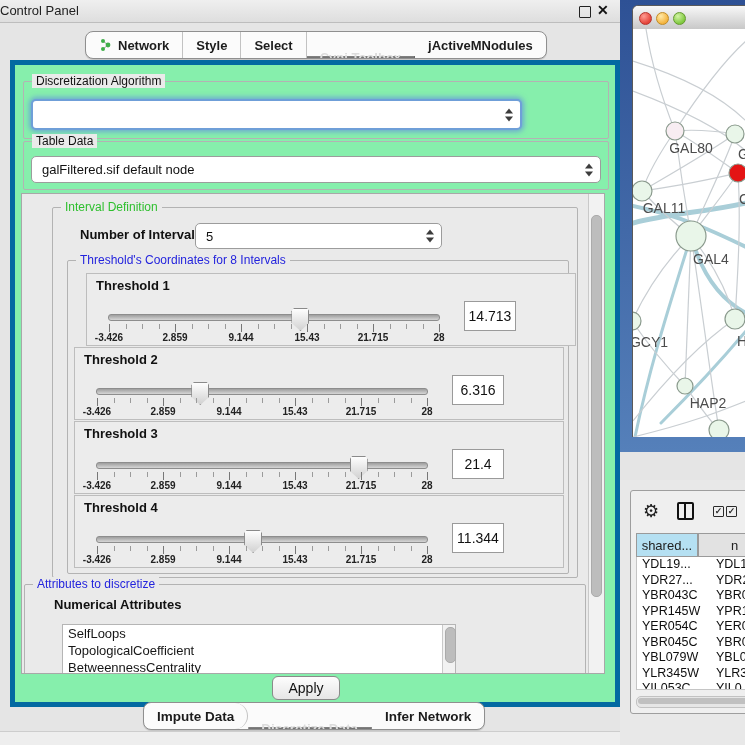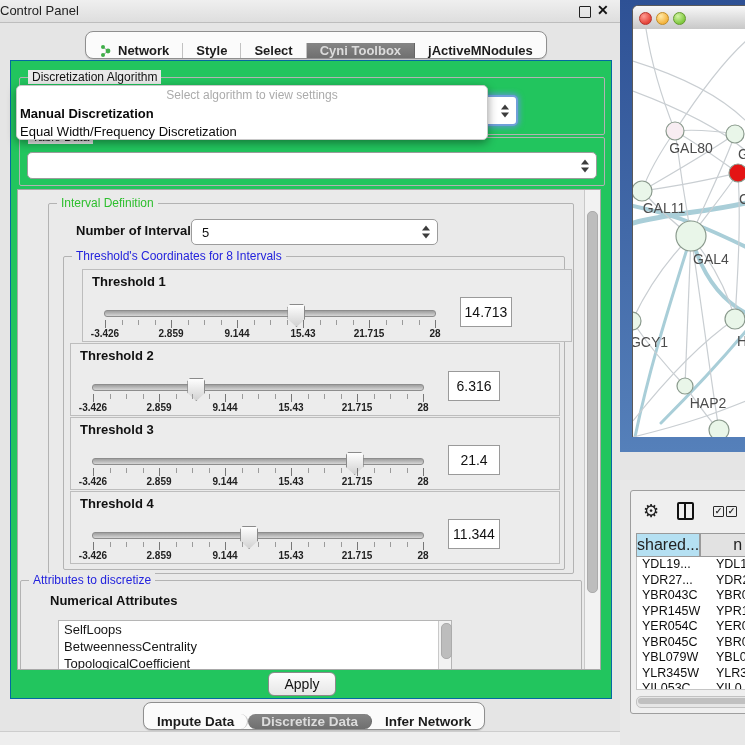--- a/index.html
+++ b/index.html
@@ -9,31 +9,31 @@
   .abs{position:absolute;}
 
   
   #titlebar{left:0;top:0;width:620px;height:22px;background:linear-gradient(#efefef,#dedede);
             border-bottom:1px solid #bdbdbd;}
   #titlebar .title{position:absolute;left:0;top:3px;font-size:13px;color:#222;}
   #float-btn{position:absolute;left:579px;top:6px;width:10px;height:10px;border:1.6px solid #222;border-radius:1px;}
   #close-btn{position:absolute;left:597px;top:2px;font-size:14px;font-weight:bold;color:#111;}
 
   .seg-group{display:flex;height:26px;border:1.5px solid #8f8f8f;border-radius:8px;overflow:hidden;
-             background:#fbfbfb;box-shadow:0 1px 1px rgba(0,0,0,.15);align-items:flex-end;}
+             background:#fbfbfb;box-shadow:0 1px 1px rgba(0,0,0,.15);}
   .seg{display:flex;align-items:center;justify-content:center;padding:0 13px;font-size:13px;font-weight:bold;
        color:#1c1c1c;border-right:1px solid #c2c2c2;white-space:nowrap;}
   .seg:last-child{border-right:none;}
   .seg.active{background:linear-gradient(#858585,#6f6f6f);color:#dcdcdc;border-right:1px solid #666;margin-top:24px;}
   #top-tabs{left:85px;top:31px;}
   #bottom-tabs{left:143px;top:702px;}
   #bottom-tabs .seg{font-size:13.5px;border-radius:13px;}
 
-  #main-panel{left:10px;top:60px;width:600px;height:637px;background:#22c55e;
-              border:1px solid #0369a1;border-radius:0;}
+  #main-panel{left:10px;top:60px;width:600px;height:637px;background:#86efac;
+              border:5px solid #0369a1;border-radius:0;}
 
   .group{position:absolute;border:1px solid #b3b3b3;border-radius:2px;}
   .group-label{position:absolute;top:-8px;left:8px;background:#eaeaea;padding:0 4px;font-size:12px;color:#111;}
   .group-label.green{color:#2ebf2e;}
   .group-label.blue{color:#2323dd;}
 
   .combo{position:absolute;background:#fff;border:1px solid #9c9c9c;border-radius:5px;
          display:flex;align-items:center;font-size:13px;color:#111;}
   .combo .val{padding-left:10px;flex:1;}
   .stepper{position:absolute;right:7px;top:50%;transform:translateY(-50%);width:9px;height:13px;}
@@ -93,21 +93,21 @@
   #tablepanel-body{left:620px;top:480px;width:125px;height:265px;background:#e8e8e8;}
   #table-box{position:absolute;left:10px;top:10px;width:130px;height:222px;background:#efefef;
              border:1px solid #9e9e9e;border-radius:3px;}
   #tbl-toolbar{position:absolute;left:0;top:0;width:100%;height:42px;}
   #gear{position:absolute;left:12px;top:9px;font-size:18px;color:#1f1f1f;}
   #split-icon{position:absolute;left:46px;top:11px;width:13px;height:14px;border:2px solid #111;border-radius:2px;}
   #split-icon:before{content:"";position:absolute;left:5px;top:0;width:2px;height:14px;background:#111;}
   .cb{position:absolute;top:15px;width:9px;height:9px;border:1.4px solid #2a2a2a;border-radius:1px;
       font-size:9px;line-height:9px;text-align:center;color:#2a2a2a;font-weight:bold;}
   #tbl-header{position:absolute;left:5px;top:42px;width:200px;height:24px;display:flex;}
-  .hcell{border:1px solid #9a9a9a;font-size:16px;display:flex;align-items:center;color:#222;}
+  .hcell{border:1px solid #9a9a9a;font-size:13px;display:flex;align-items:center;color:#222;}
   .hcell.c1{width:69px;background:#b5e0f2;justify-content:center;}
   .hcell.c2{width:120px;background:#e2e2e2;padding-left:32px;}
   #tbody{position:absolute;left:5px;top:66px;width:200px;height:132px;background:#fff;border:1px solid #c5c5c5;border-top:none;overflow:hidden;}
   .trow{display:flex;height:15.5px;}
   .tcell{font-size:12.5px;color:#0e0e0e;white-space:nowrap;overflow:hidden;}
   .tcell.c1{width:66px;padding-left:5px;}
   .tcell.c2{width:120px;padding-left:8px;}
   #hscroll{position:absolute;left:5px;top:205px;width:115px;height:10px;background:#e6e6e6;border:1px solid #c2c2c2;border-radius:5px;}
   #hscroll .thumb{position:absolute;left:1px;top:1px;width:112px;height:6px;background:#c0c0c0;border-radius:4px;}
 
@@ -155,29 +155,25 @@
     <div class="group" style="left:8px;top:16px;width:584px;height:56px;">
       <span class="group-label">Discretization Algorithm</span>
     </div>
     <div class="combo" id="algo-combo">
       <span class="stepper">
           <span class="up"></span>
           <span class="dn"></span>
         </span>
     </div>
 
-    <div class="abs" id="algo-popup">
-      <div class="ph">Select algorithm to view settings</div>
-      <div class="opt bold">Manual Discretization</div>
-      <div class="opt">Equal Width/Frequency Discretization</div>
-    </div>
 
     <div class="group" style="left:8px;top:76px;width:584px;height:47px;">
       <span class="group-label">Table Data</span>
       <div class="combo" style="left:7px;top:14px;width:568px;height:25px;">
+        <span class="val">galFiltered.sif default node</span>
         <span class="stepper">
             <span class="up"></span>
             <span class="dn"></span>
           </span>
       </div>
     </div>
 
     <div class="abs" id="scrollpane">
 
       <div class="group" style="left:30px;top:13px;width:524px;height:369px;background:#eaeaea;">
@@ -350,22 +346,22 @@
         </div>
       </div>
 
       <div class="group" style="left:2px;top:390px;width:560px;height:120px;background:#eaeaea;">
         <span class="group-label blue">Attributes to discretize</span>
         <div style="position:absolute;left:29px;top:12px;font-size:13px;font-weight:bold;color:#111;">Numerical Attributes</div>
       </div>
       <div class="abs" id="attr-list">
         <div class="list-inner">
             <div class="list-item">SelfLoops</div>
+            <div class="list-item">TopologicalCoefficient</div>
             <div class="list-item">BetweennessCentrality</div>
-            <div class="list-item">TopologicalCoefficient</div>
           </div>
         <div class="vscroll" style="right:0;top:0;width:12px;height:60px;">
           <div class="thumb" style="top:2px;height:34px;"></div>
         </div>
       </div>
 
       <div class="vscroll" style="right:0;top:0;width:15px;height:479px;">
         <div class="thumb" style="top:21px;height:380px;"></div>
       </div>
     </div>

